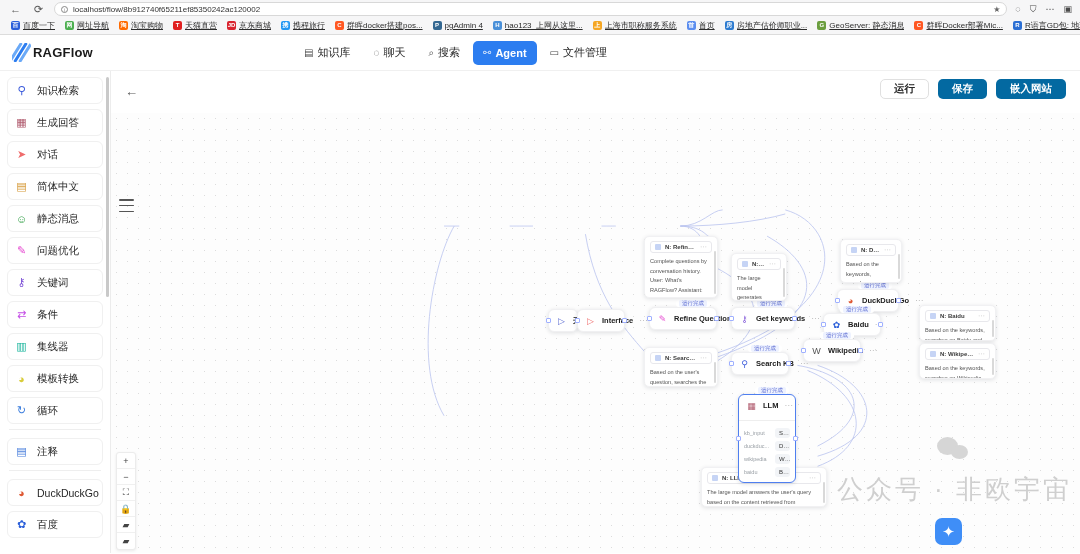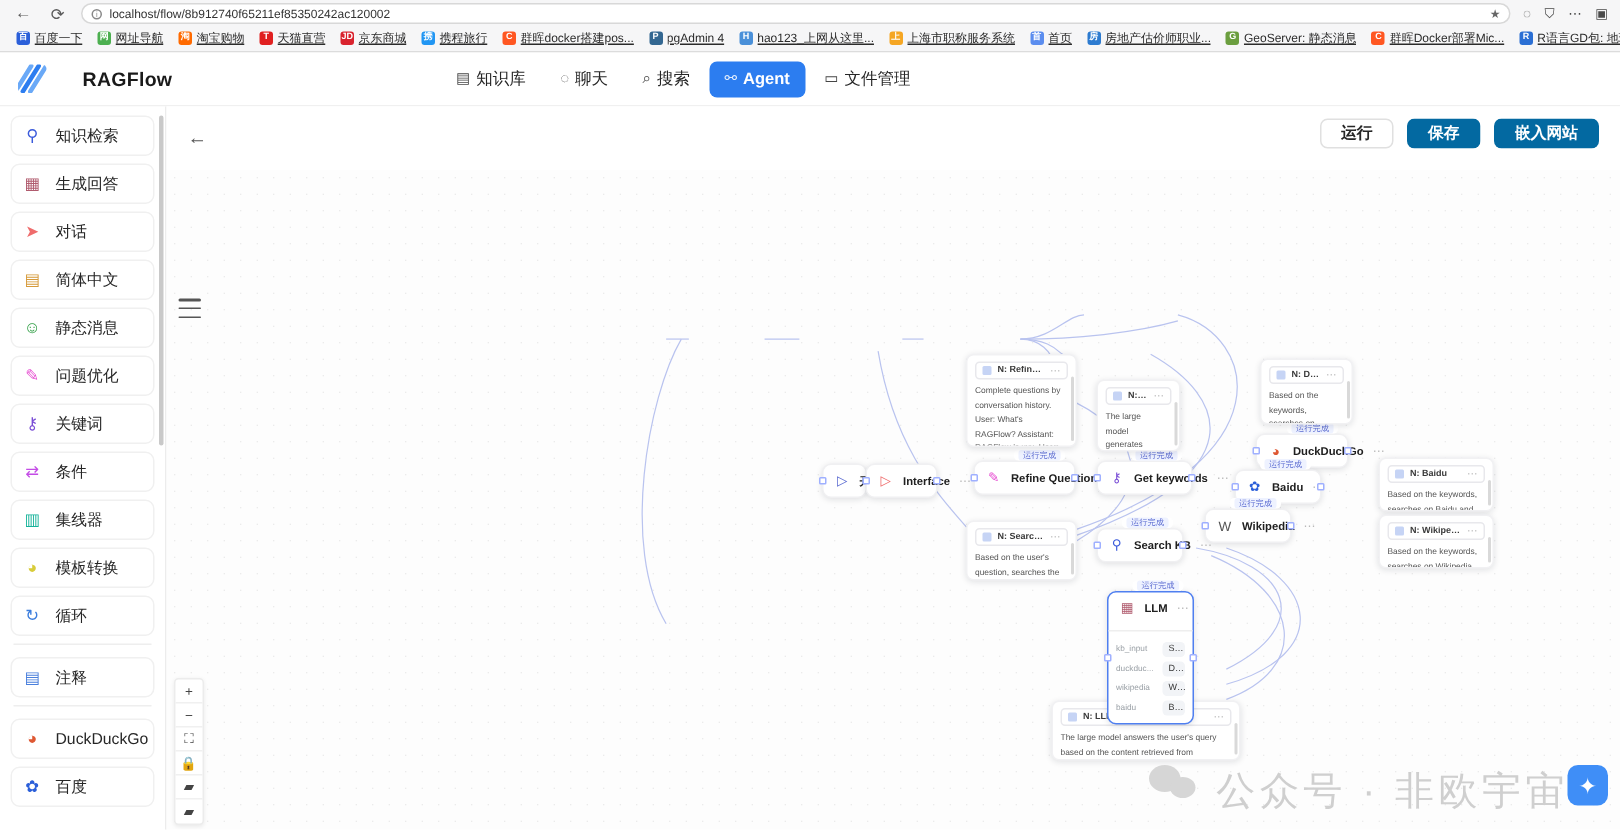--- a/index.html
+++ b/index.html
@@ -54,21 +54,21 @@
   }
   .bm-label { font-size: 8px; color: #2b2b2b; max-width: 86px;
     overflow: hidden; text-overflow: ellipsis; text-decoration: underline; }
   .bm-sep { width: 1px; height: 11px; background: #d0d0d0; margin: 0 3px; }
 
   
   .app-header {
     height: 36px; display: flex; align-items: center;
     padding: 0 12px; background: #fff; border-bottom: 1px solid #f0f0f0;
   }
-  .logo-wrap { display: flex; align-items: center; gap: 24px; width: 260px; }
+  .logo-wrap { display: flex; align-items: center; gap: 2px; width: 260px; }
   .logo-mark {
     width: 19px; height: 19px; position: relative; overflow: hidden;
     border-radius: 3px;
   }
   .logo-mark i {
     position: absolute; width: 3px; height: 23px; background: #2c7df0;
     transform: rotate(32deg); border-radius: 2px; top: -2px;
   }
   .logo-mark i:nth-child(1) { left: 2px;  background: #6aa9f7; }
   .logo-mark i:nth-child(2) { left: 7px;  background: #2c7df0; }
@@ -231,21 +231,21 @@
   }
   .cc-btn {
     height: 16px; display: flex; align-items: center; justify-content: center;
     font-size: 9px; color: #444; border-bottom: 1px solid #f0f0f0; cursor: pointer;
   }
   .cc-btn:last-child { border-bottom: none; }
 
   
   .watermark {
     position: absolute; right: 8px; bottom: 8px; display: flex;
-    gap: 11px; z-index: 4; pointer-events: none;
+    align-items: center; gap: 11px; z-index: 4; pointer-events: none; flex-direction: column;
   }
   .wm-wechat { position: relative; width: 34px; height: 24px; }
   .wm-wechat .b1, .wm-wechat .b2 {
     position: absolute; background: #d6d6d6; border-radius: 50%;
   }
   .wm-wechat .b1 { width: 21px; height: 18px; left: 0; top: 0; }
   .wm-wechat .b2 { width: 17px; height: 14px; left: 14px; top: 8px; }
   .wm-text { font-size: 26px; color: #cfcfcf; letter-spacing: 3px; font-weight: 500; }
   .wm-badge {
     width: 27px; height: 27px; background: #3f8ef7; border-radius: 7px;

